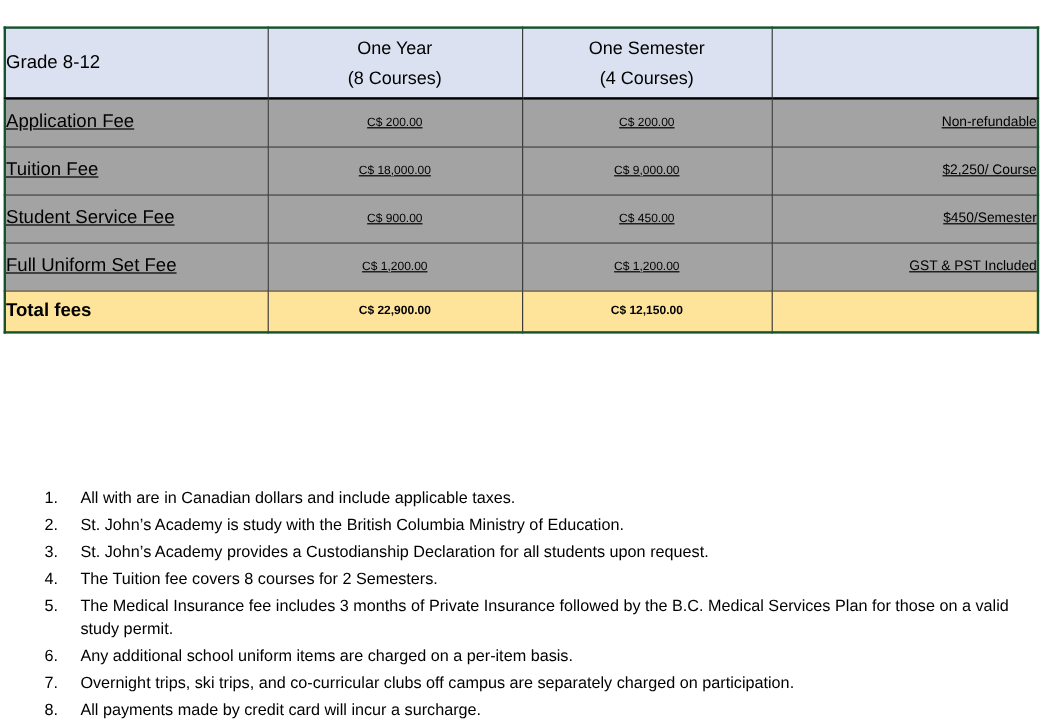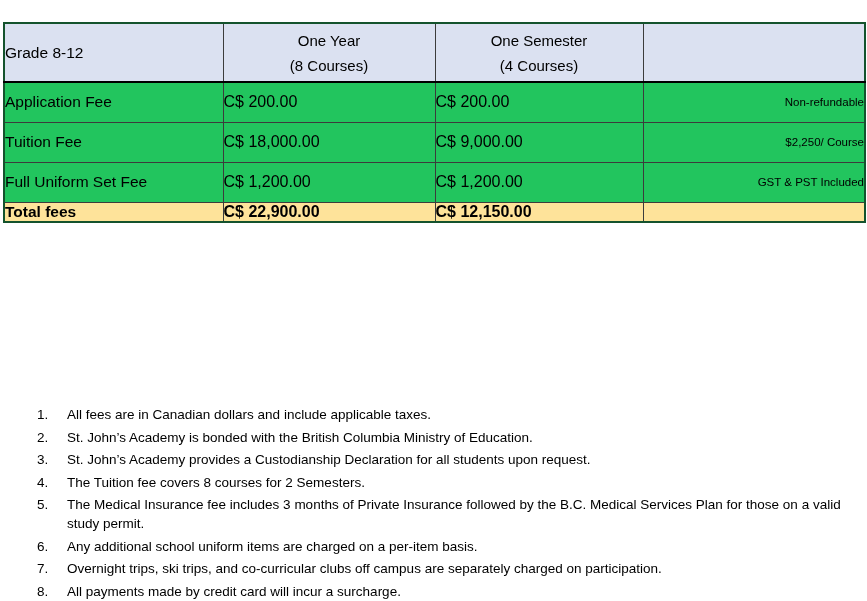--- a/index.html
+++ b/index.html
@@ -52,38 +52,38 @@
   tr.hdr { height: 59px; background: #dbe1f1; }
   tr.hdr th { border-bottom: 2px solid #000; font-weight: 400; }
   th.grade {
     text-align: left;
     padding-left: 10px;
     font-weight: 700;
     font-size: 15.5px;
   }
   .hdr-two-line { font-size: 15px; line-height: 25px; }
 
-  tr.data { height: 40px; background: #22c55e; }
+  tr.data { height: 40px; background: #a3a3a3; text-decoration: underline; }
   td.label {
     text-align: left;
     padding-left: 9px;
     font-size: 15.5px;
   }
   td.amount {
-    text-align: left;
+    text-align: center;
     padding-right: 14px;
-    font-size: 16px;
+    font-size: 10px;
   }
   td.note {
     text-align: right;
     padding-right: 8px;
     font-size: 11.5px;
   }
 
-  tr.total { height: 19px; background: #fee39a; }
+  tr.total { height: 35px; background: #fee39a; }
   tr.total td { font-weight: 700; }
   tr.total td.label { font-size: 15.5px; }
 
   ol.notes {
     position: absolute;
     top: 405px;
     left: 0;
     width: 845px;
     margin: 0;
     padding: 0;
@@ -144,42 +144,48 @@
         <td class="amount">C$ 200.00</td>
         <td class="note">Non-refundable</td>
       </tr>
       <tr class="data">
         <td class="label">Tuition Fee</td>
         <td class="amount">C$ 18,000.00</td>
         <td class="amount">C$ 9,000.00</td>
         <td class="note">$2,250/ Course</td>
       </tr>
       <tr class="data">
+        <td class="label">Student Service Fee</td>
+        <td class="amount">C$ 900.00</td>
+        <td class="amount">C$ 450.00</td>
+        <td class="note">$450/Semester</td>
+      </tr>
+      <tr class="data">
         <td class="label">Full Uniform Set Fee</td>
         <td class="amount">C$ 1,200.00</td>
         <td class="amount">C$ 1,200.00</td>
         <td class="note">GST &amp; PST Included</td>
       </tr>
       <tr class="total">
         <td class="label">Total fees</td>
         <td class="amount">C$ 22,900.00</td>
         <td class="amount">C$ 12,150.00</td>
         <td class="note"></td>
       </tr>
     </tbody>
   </table>
 
   <ol class="notes">
     <li>
         <span class="num">1.</span>
-        <span class="txt">All fees are in Canadian dollars and include applicable taxes.</span>
+        <span class="txt">All with are in Canadian dollars and include applicable taxes.</span>
       </li>
     <li>
         <span class="num">2.</span>
-        <span class="txt">St. John’s Academy is bonded with the British Columbia Ministry of Education.</span>
+        <span class="txt">St. John’s Academy is study with the British Columbia Ministry of Education.</span>
       </li>
     <li>
         <span class="num">3.</span>
         <span class="txt">St. John’s Academy provides a Custodianship Declaration for all students upon request.</span>
       </li>
     <li>
         <span class="num">4.</span>
         <span class="txt">The Tuition fee covers 8 courses for 2 Semesters.</span>
       </li>
     <li>

